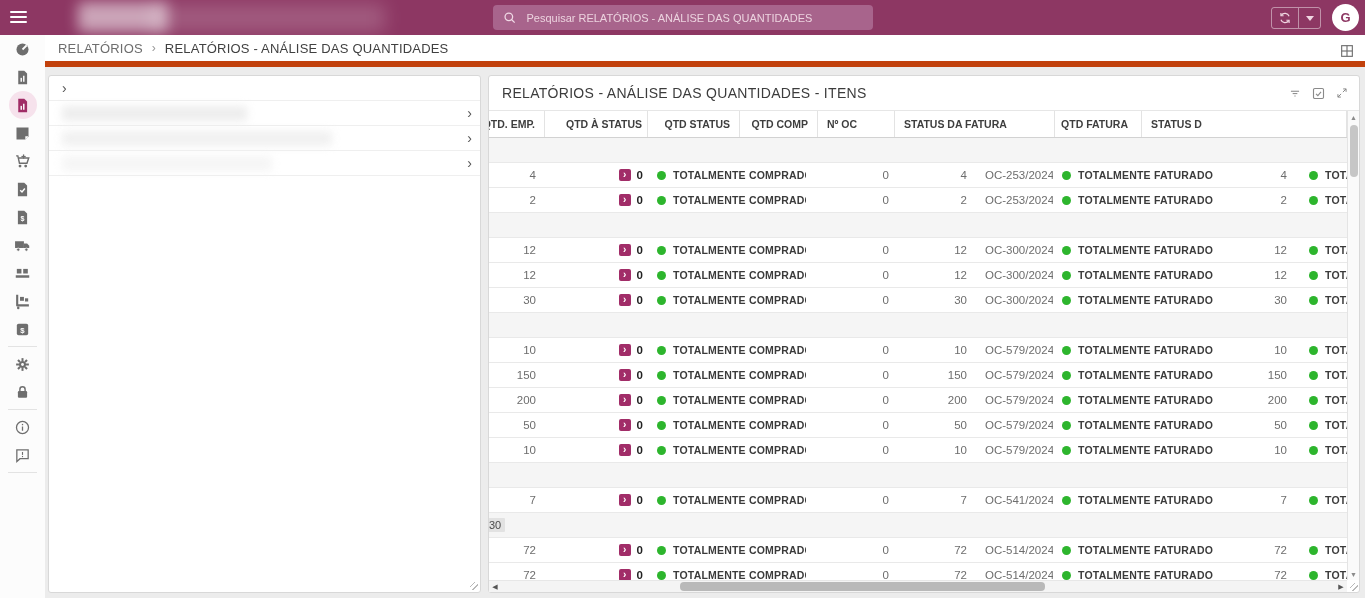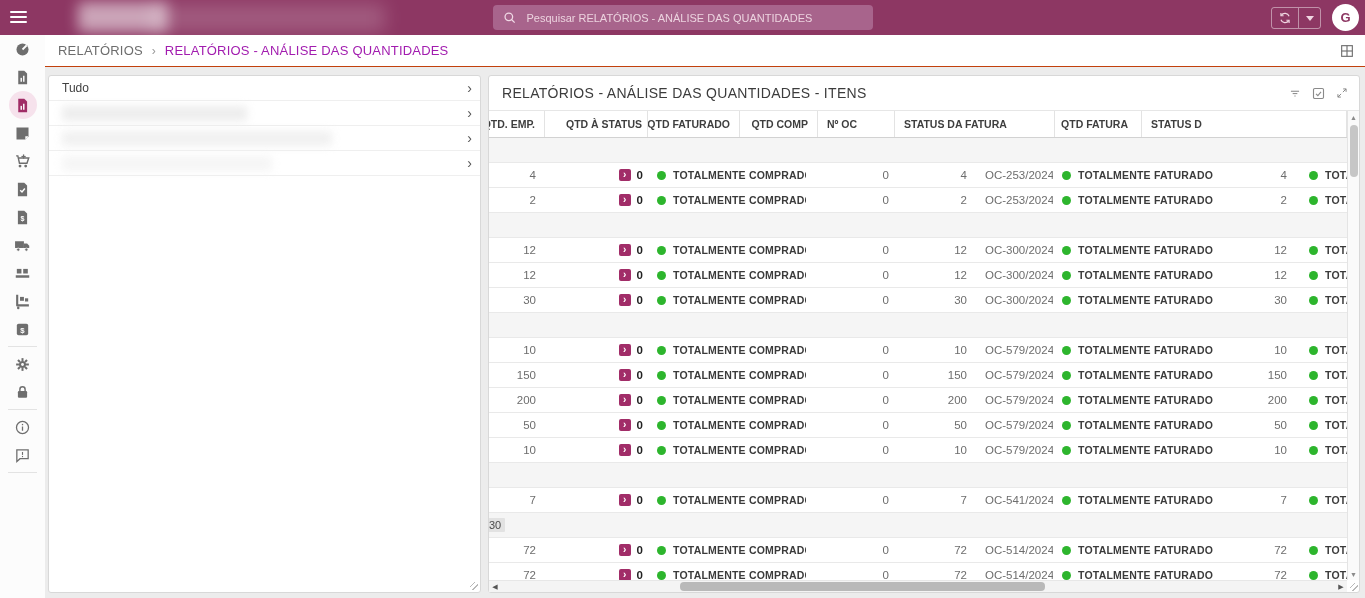--- a/index.html
+++ b/index.html
@@ -17,24 +17,24 @@
   .searchbox svg { flex:0 0 auto; margin-right:10px; }
   .searchbox input { background:transparent; border:none; outline:none; color:#f3e0ea; font-size:11px; width:100%; font-family:inherit; }
   .searchbox input::placeholder { color:#ecd3df; opacity:1; }
   .tb-group { position:absolute; right:44px; top:7px; height:22px; display:flex; border:1px solid rgba(255,255,255,0.45); border-radius:3px; }
   .tb-group .seg { width:26px; display:flex; align-items:center; justify-content:center; cursor:pointer; }
   .tb-group .seg + .seg { border-left:1px solid rgba(255,255,255,0.45); width:22px; }
   .caret { width:0; height:0; border-left:4px solid transparent; border-right:4px solid transparent; border-top:5px solid #f0d7e2; }
   .avatar { position:absolute; right:6px; top:4px; width:27px; height:27px; border-radius:50%; background:#fff; color:#8d3763; font-weight:bold; font-size:13px; display:flex; align-items:center; justify-content:center; cursor:pointer; }
 
   
-  .crumbbar { position:absolute; left:45px; top:35px; width:1320px; height:32px; background:#fff; border-bottom:1px solid #c2410c; display:flex; align-items:center; z-index:5; }
+  .crumbbar { position:absolute; left:45px; top:35px; width:1320px; height:32px; background:#fff; border-bottom:6px solid #c2410c; display:flex; align-items:center; z-index:5; }
   .crumbbar .crumb1 { margin-left:13px; font-size:13px; color:#6d6d6d; letter-spacing:.2px; cursor:pointer; }
   .crumbbar .sep { margin:0 9px; color:#9a9a9a; font-size:12px; }
-  .crumbbar .crumb2 { font-size:13px; color:#a21caf; letter-spacing:.2px; }
+  .crumbbar .crumb2 { font-size:13px; color:#404040; letter-spacing:.2px; }
   .grid-icon { position:absolute; right:10px; top:8px; cursor:pointer; }
 
   
   .rail { position:absolute; left:0; top:35px; width:45px; height:563px; background:#fcfcfc; z-index:6; }
   .rail .ic { width:45px; height:28px; display:flex; align-items:center; justify-content:center; cursor:pointer; }
   .rail .ic svg { display:block; }
   .rail .divider { height:1px; background:#e3e3e3; margin:3px 8px; }
   .ic-active-bg { width:28px; height:28px; border-radius:50%; background:#f6e2ec; display:flex; align-items:center; justify-content:center; }
 
   
@@ -245,21 +245,20 @@
           <path d="M4 4h16v12.5H8.5L4 20.5z" fill="none" stroke="#6e6e6e" stroke-width="1.8"></path>
           <rect x="11.2" y="7" width="1.6" height="4.2" fill="#6e6e6e"></rect>
           <rect x="11.2" y="12.6" width="1.6" height="1.7" fill="#6e6e6e"></rect>
         </svg>
       </div>
       <div class="divider"></div>
     </div>
 
   <div class="panel" id="panel-left">
     <div class="tree-row">
-      <span class="lbl">Tudo</span>
       <span class="chev">›</span>
     </div>
     <div class="tree-row">
       <span class="lbl">
           <span class="blob" style="display:block;width:185px;"></span>
         </span>
       <span class="chev">›</span>
     </div>
     <div class="tree-row">
       <span class="lbl">
@@ -297,21 +296,21 @@
           <svg width="14" height="14" viewBox="0 0 24 24">
               <path d="M14 5h5v5M10 19H5v-5M19 5l-5.5 5.5M5 19l5.5-5.5" fill="none" stroke="#8a8a8a" stroke-width="1.7"></path>
             </svg>
         </span>
       </span>
     </div>
     <div class="table-wrap">
       <div class="thead" id="thead">
           <div class="th c-emp right">QTD. EMP.</div>
           <div class="th c-comprar right">QTD À STATUS</div>
-          <div class="th c-estoque right">QTD FATURADO</div>
+          <div class="th c-estoque right">QTD STATUS</div>
           <div class="th c-comp right">QTD COMP</div>
           <div class="th c-oc">Nº OC</div>
           <div class="th c-stfatura">STATUS DA FATURA</div>
           <div class="th c-fatura right">QTD FATURA</div>
           <div class="th c-st3">STATUS D</div>
         </div>
       <div class="rows-viewport" id="tbody">
           <div class="trow group"></div>
           <div class="trow">
             <div class="cell c-emp right">

